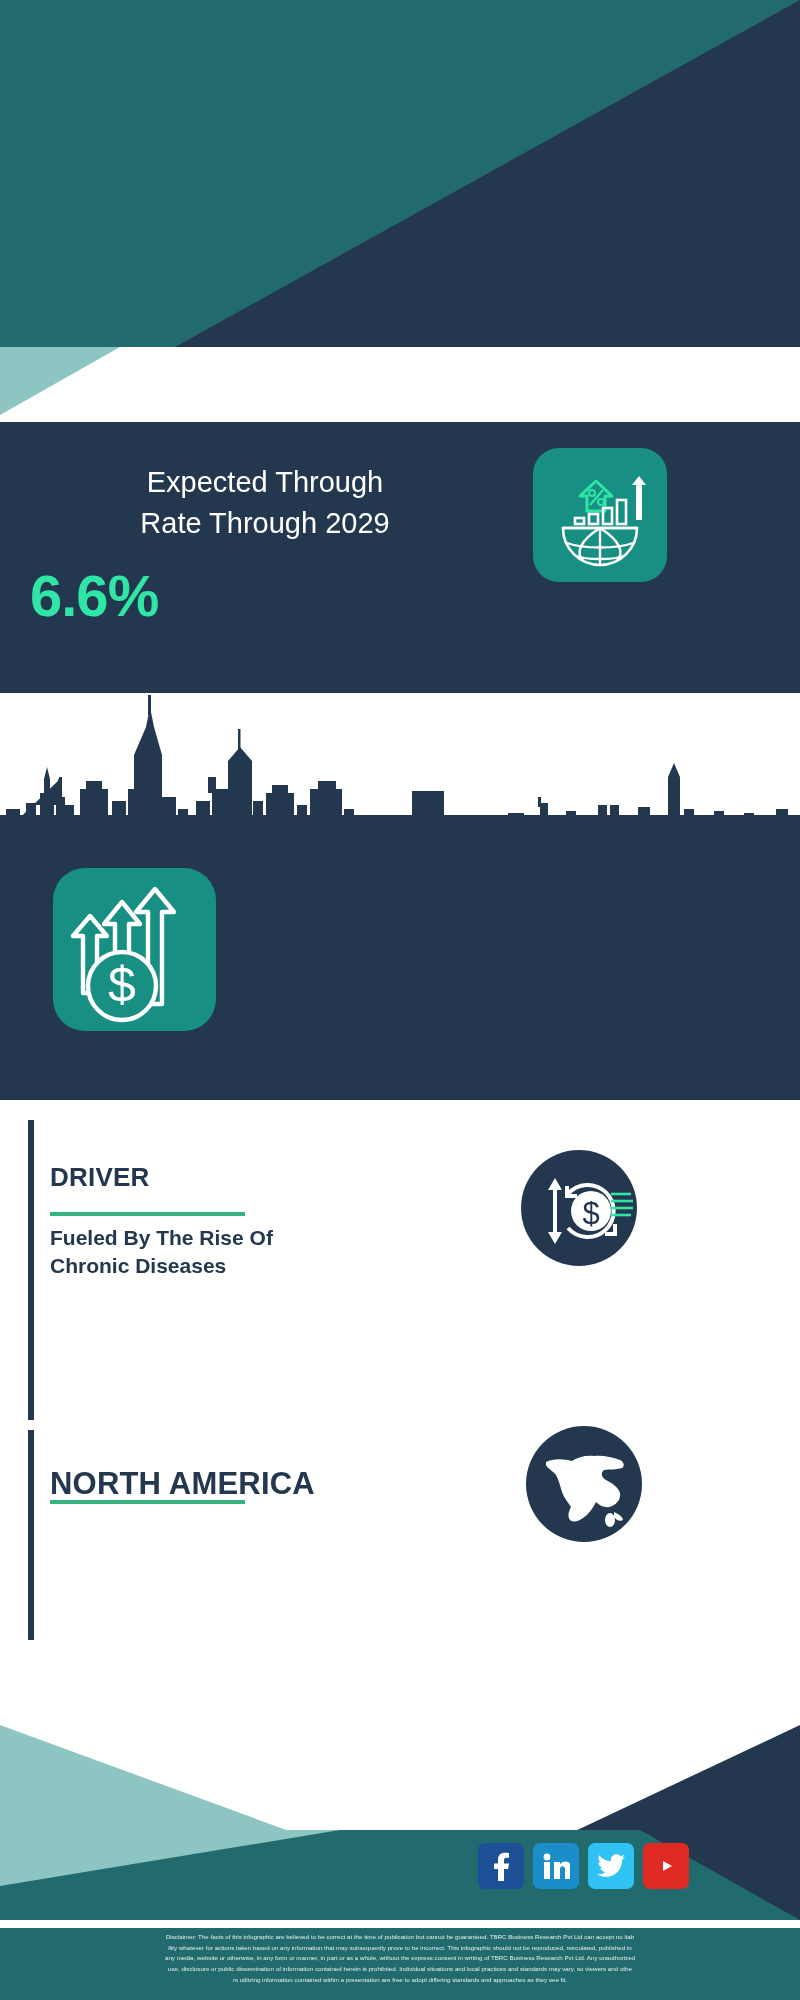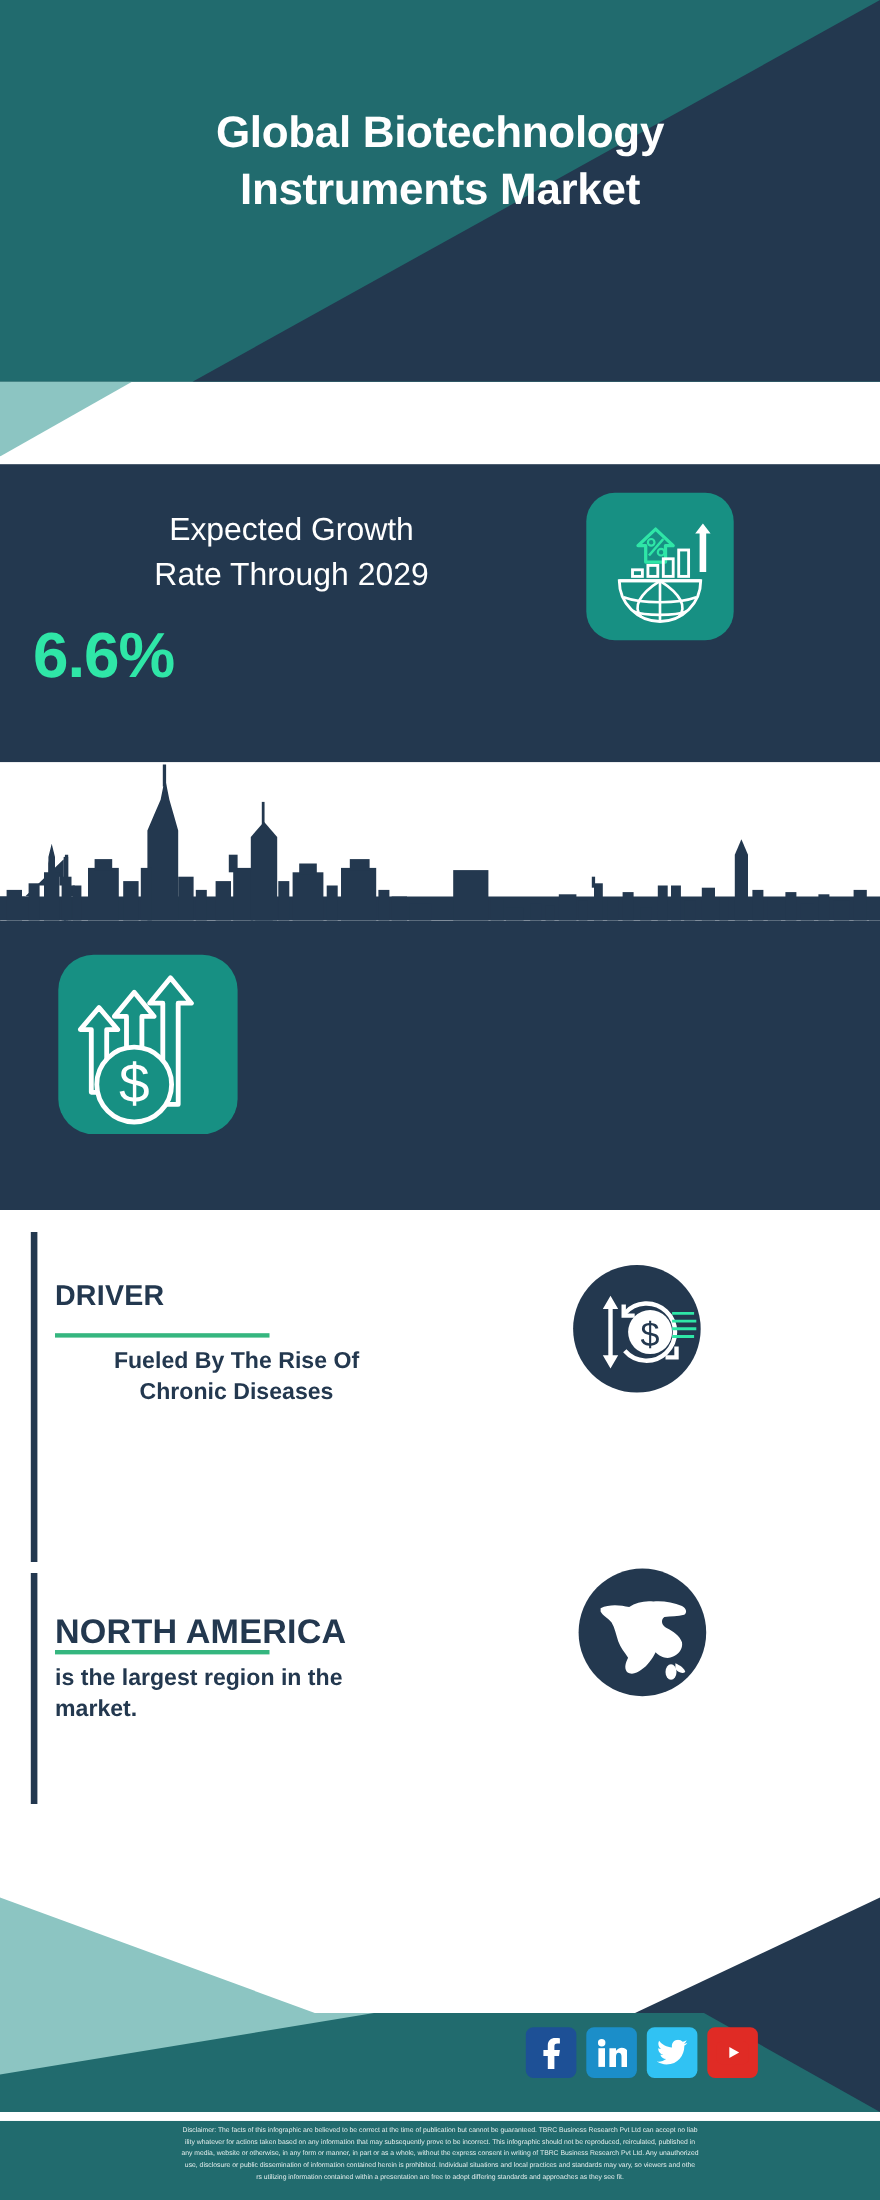--- a/index.html
+++ b/index.html
@@ -83,21 +83,21 @@
   }
   .fact-body {
     position:absolute; color:#23384f; font-weight:bold;
     font-size:21px; line-height:1.32;
   }
 
   .fact-driver { left:28px; top:20px; width:480px; height:300px; }
   .fact-driver .fact-bar { height:300px; }
   .fact-driver .fact-title { left:22px; top:42px; font-size:26px; }
   .fact-driver .fact-rule { left:22px; top:92px; width:195px; }
-  .fact-driver .fact-body { left:22px; top:104px; width:330px;text-align:center; }
+  .fact-driver .fact-body { left:22px; top:104px; width:330px; }
 
   .fact-region { left:28px; top:330px; width:480px; height:290px; }
   .fact-region .fact-bar { height:290px; }
   .fact-region .fact-title { left:22px; top:24px; font-size:31px;margin-top:12px; }
   .fact-region .fact-rule { left:22px; top:70px; width:195px; }
   .fact-region .fact-body { left:22px; top:82px; width:330px; }
 
   .icon-circle {
     position:absolute; border-radius:50%; background:#23384f;
   }
@@ -146,32 +146,28 @@
 </head>
 <body>
 
 <div class="page">
 
   <div class="header">
     <svg class="header-diag" viewBox="0 0 800 347" preserveAspectRatio="none">
       <rect x="0" y="0" width="800" height="347" fill="#216b6e"></rect>
       <polygon points="800,0 800,347 175,347" fill="#23384f"></polygon>
     </svg>
-    <div class="header-title">
-      <div>Global Biotechnology</div>
-      <div>Instruments Market</div>
-    </div>
   </div>
   <svg class="hdr-tri-left" viewBox="0 0 160 68" preserveAspectRatio="none">
     <polygon points="0,0 120,0 0,68" fill="#8cc5c2"></polygon>
   </svg>
 
   <div class="growth-panel">
     <div class="growth-text">
-      <div>Expected Growth</div>
+      <div>Expected Through</div>
       <div>Rate Through 2029</div>
     </div>
     <div class="growth-value">6.6%</div>
   </div>
 
   <div class="growth-icon-tile">
     <svg viewBox="0 0 134 134" width="134" height="134">
 
       <path d="M47 48 L63 33 L79 48 L72 48 L72 63 L54 63 L54 48 Z" fill="none" stroke="#2fe6a7" stroke-width="3" stroke-linejoin="round"></path>
       <circle cx="59" cy="45" r="3" fill="none" stroke="#2fe6a7" stroke-width="2"></circle>
@@ -291,24 +287,20 @@
       <div class="fact-body">
         <div>Fueled By The Rise Of</div>
         <div>Chronic Diseases</div>
       </div>
     </div>
 
     <div class="fact fact-region">
       <div class="fact-bar"></div>
       <div class="fact-title">NORTH AMERICA</div>
       <div class="fact-rule"></div>
-      <div class="fact-body">
-        <div>is the largest region in the</div>
-        <div>market.</div>
-      </div>
     </div>
   </div>
 
   <div class="icon-circle driver-circle">
     <svg viewBox="0 0 116 116" width="116" height="116">
 
       <path d="M27 40 L34 28 L41 40 L36 40 L36 82 L41 82 L34 94 L27 82 L32 82 L32 40 Z" fill="#ffffff"></path>
 
       <path d="M47 44 A26 26 0 1 1 47 78" fill="none" stroke="#ffffff" stroke-width="4"></path>
       <path d="M46 36 L46 46 L56 46" fill="none" stroke="#ffffff" stroke-width="4"></path>

